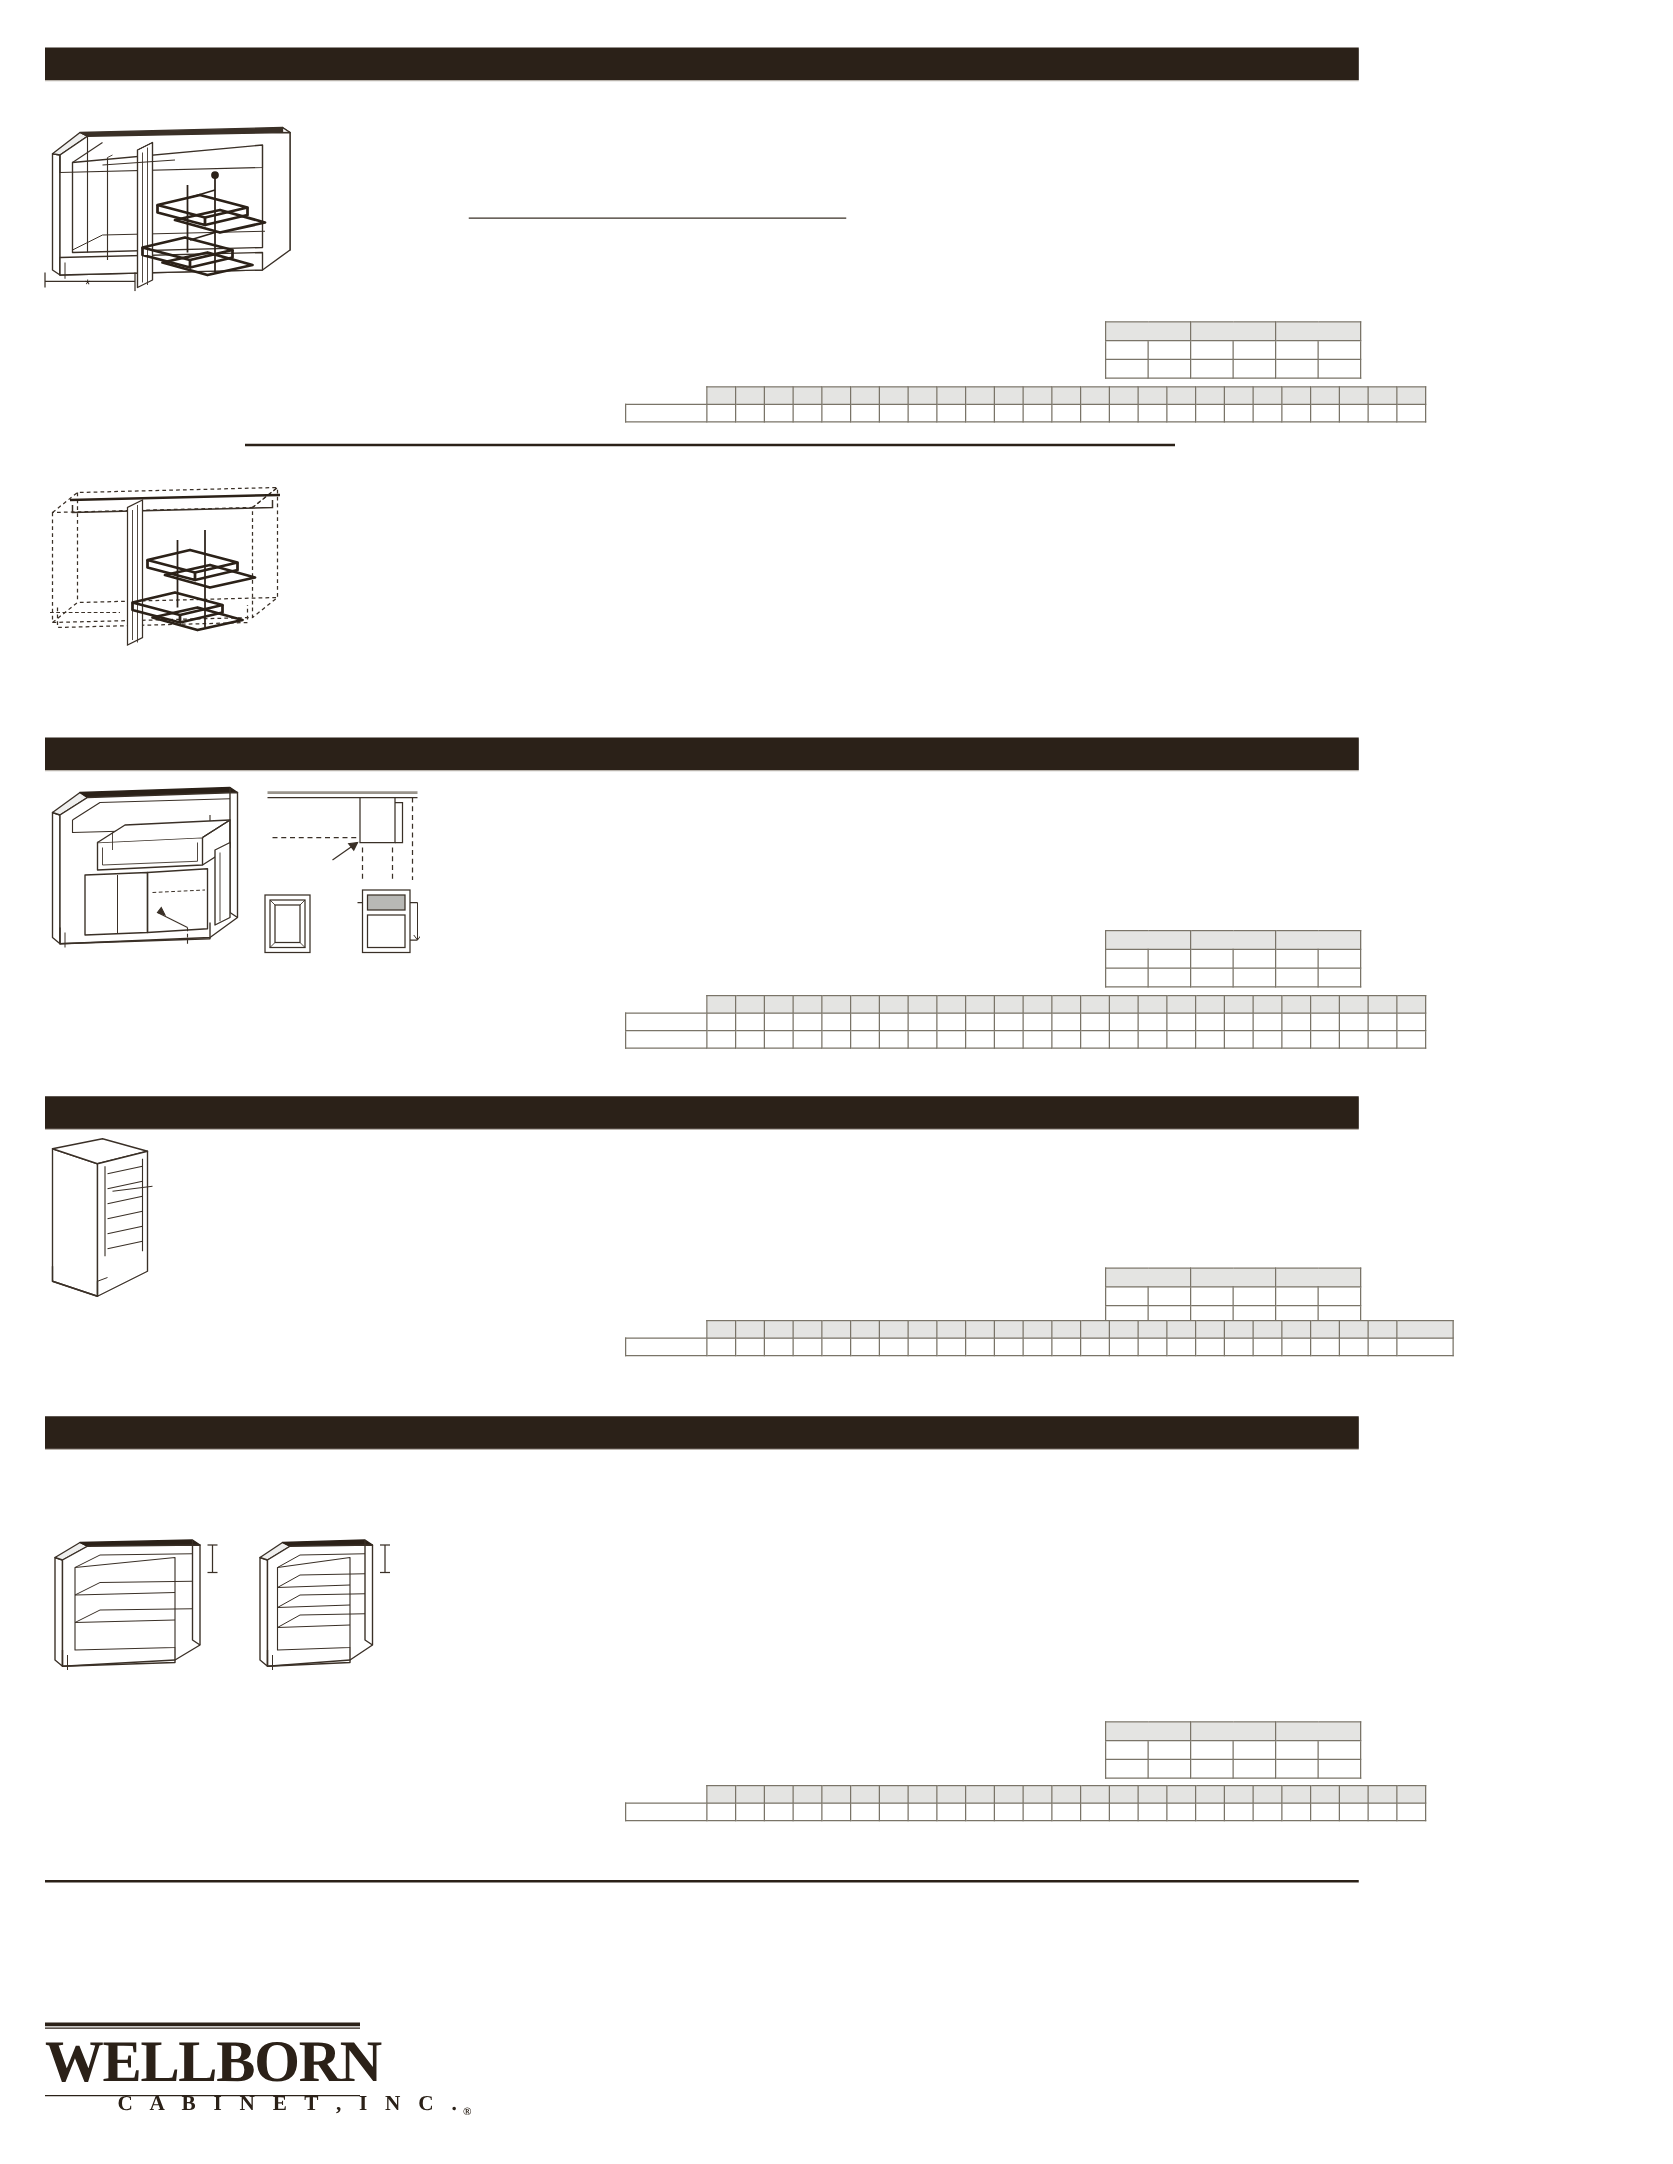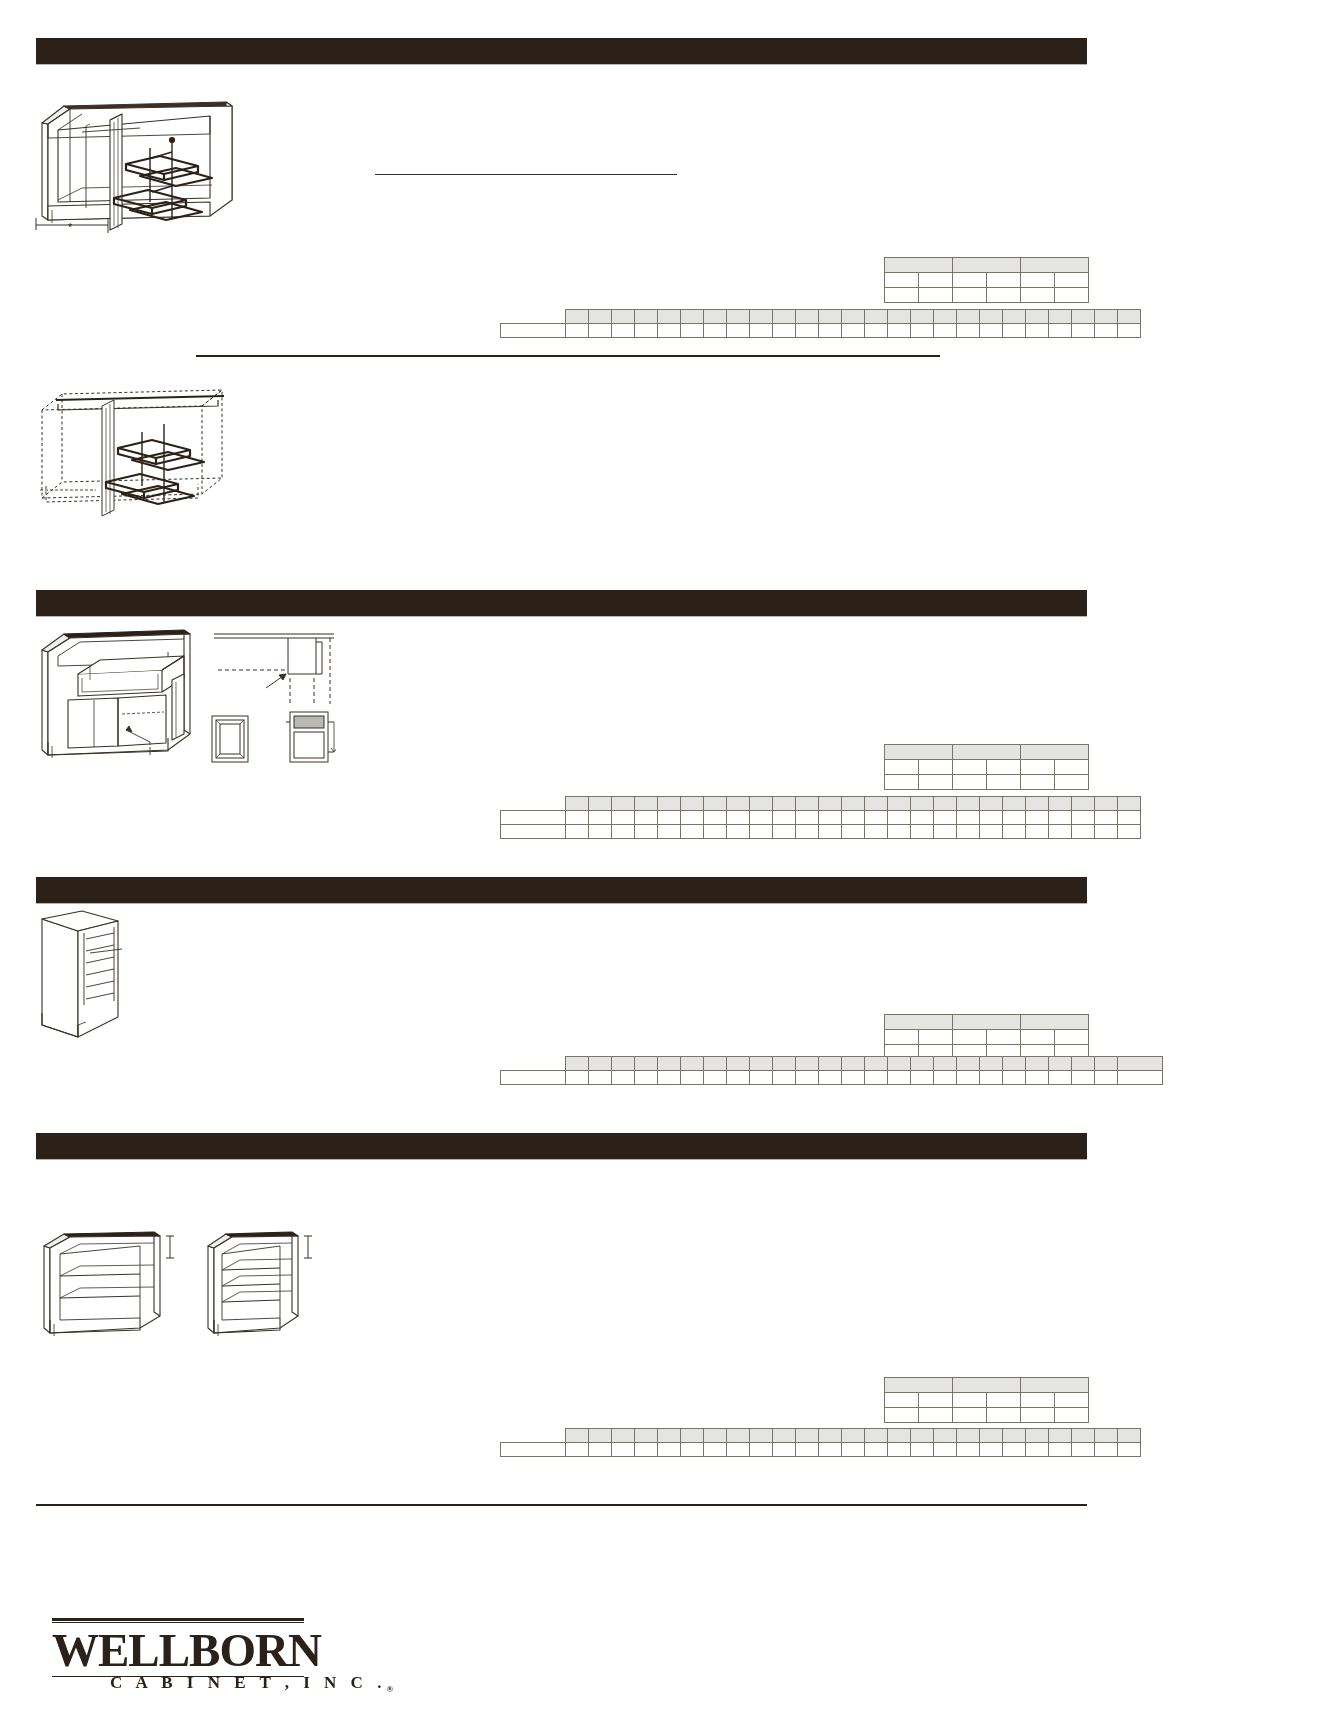--- a/index.html
+++ b/index.html
@@ -43,21 +43,21 @@
   table.price td,table.price th{
     border:1px solid #7a7468;height:14px;padding:0;
     text-align:center;background:#fff;font-weight:normal;}
   table.price th{background:#e4e4e2;}
 
   
   .illus{position:absolute;}
   .illus svg{display:block;}
 
   
-  .logo{position:absolute;left:52px;top:1618px;width:260px;}
+  .logo{position:absolute;left:36px;top:1618px;width:260px;}
   .logo .lrule{height:3px;background:#2b2118;width:252px;}
   .logo .lrule.thin{height:1px;margin-top:1px;}
   .logo .word{
     font-family:"Liberation Serif", serif;font-weight:bold;
     font-size:47px;line-height:50px;letter-spacing:-1px;
     color:#2b2118;margin:2px 0 0 0;white-space:nowrap;
   }
   .logo .sub{
     font-family:"Liberation Serif", serif;font-weight:bold;
     font-size:17px;letter-spacing:5px;color:#2b2118;

